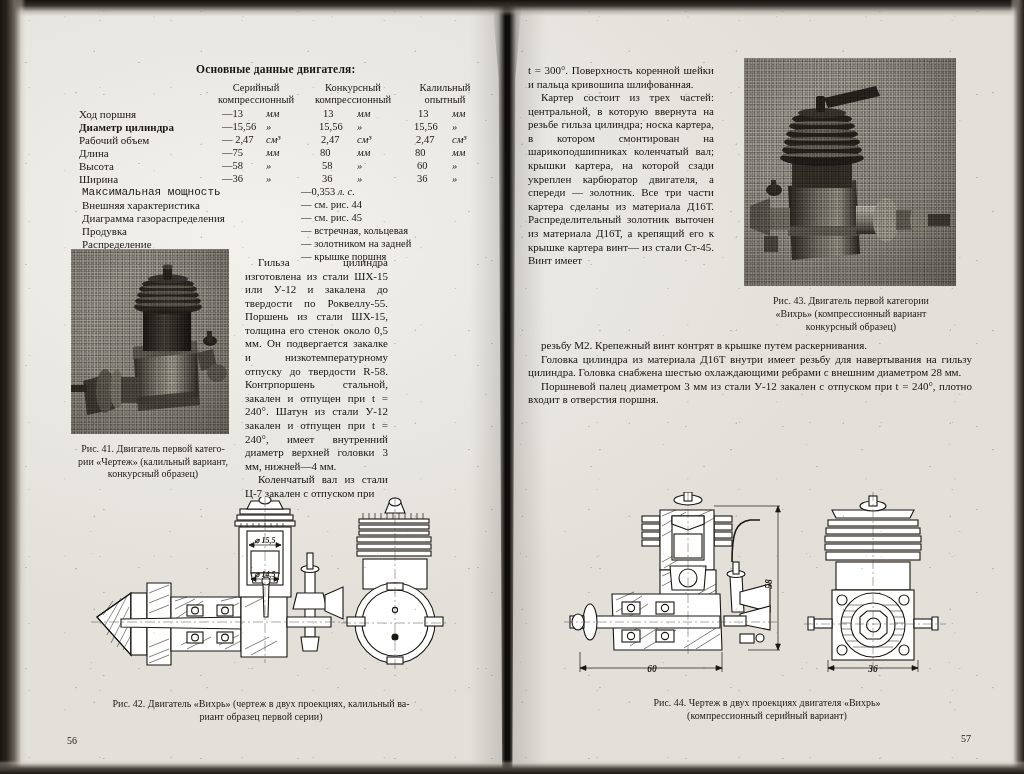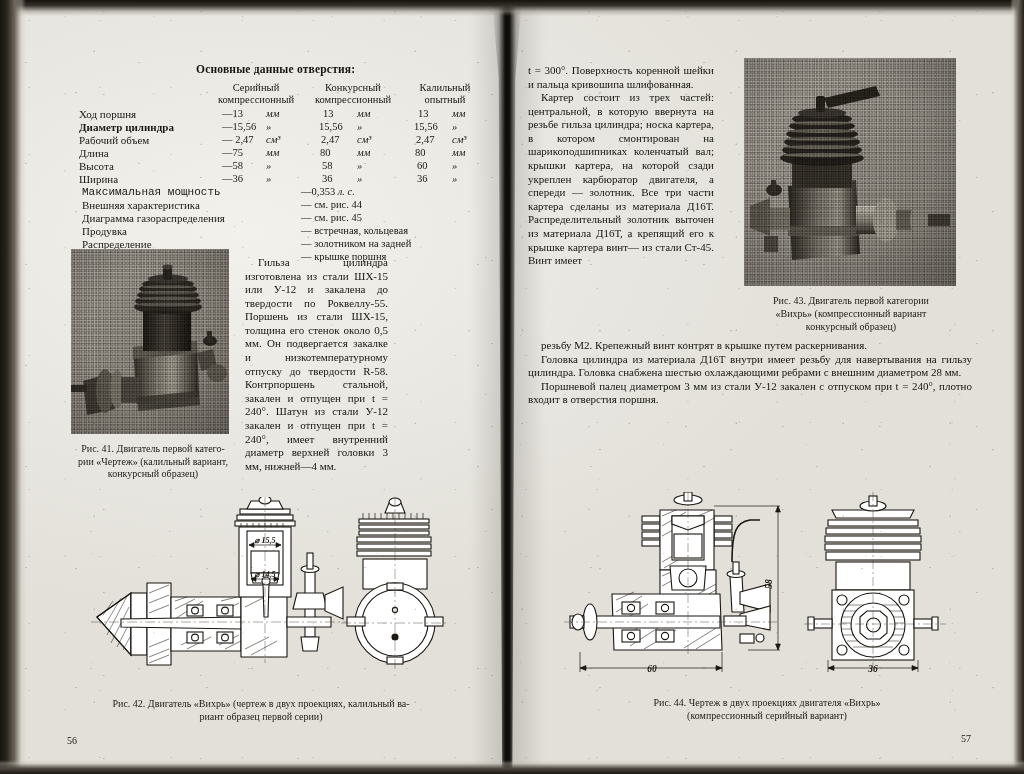--- a/index.html
+++ b/index.html
@@ -104,21 +104,21 @@
   .dimtext{font-family:"Liberation Serif",serif;font-style:italic;font-weight:bold;}
 </style>
 </head>
 <body>
 
 <div id="scan">
   <div id="paper"></div>
 
   <div class="page" id="page-left">
 
-    <div class="specs-title" style="left:170px;top:63px;">Основные данные отверстия:</div>
+    <div class="specs-title" style="left:170px;top:63px;">Основные данные двигателя:</div>
 
     <div class="col-head" style="left:182px;top:82px;width:96px;">
       <div>Серийный</div>
       <div>компрессионный</div>
     </div>
     <div class="col-head" style="left:279px;top:82px;width:96px;">
       <div>Конкурсный</div>
       <div>компрессионный</div>
     </div>
     <div class="col-head" style="left:376px;top:82px;width:86px;">
@@ -253,20 +253,21 @@
     </div>
 
     <div class="caption" style="left:42px;top:443px;width:170px;">
       <div>Рис. 41. Двигатель первой катего-</div>
       <div>рии «Чертеж» (калильный вариант,</div>
       <div>конкурсный образец)</div>
     </div>
 
     <div class="body-col" style="left:219px;top:256px;width:143px;">
       <p>Гильза цилиндра изготовлена из стали ШХ-15 или У-12 и закалена до твердости по Роквеллу-55. Поршень из стали ШХ-15, толщина его стенок около 0,5 мм. Он подвергается закалке и низкотемпературному отпуску до твердости R-58. Контрпоршень стальной, закален и отпущен при t = 240°. Шатун из стали У-12 закален и отпущен при t = 240°, имеет внутренний диаметр верхней головки 3 мм, нижней—4 мм.</p>
+      <p>Коленчатый вал из стали Ц-7 закален с отпуском при</p>
     </div>
 
     <div class="drawing" style="left:65px;top:497px;">
       <svg width="400" height="192" viewBox="0 0 400 192">
         <g stroke="#1a1712" fill="none" stroke-width="1.1">
 
           <path d="M6 120 L40 96 L40 158 Z" fill="#fff"></path>
           <path d="M6 120 L40 96 L40 158 Z" fill="none"></path>
           <g stroke-width=".55" opacity=".9">
             <path d="M12 118 L22 104"></path>

